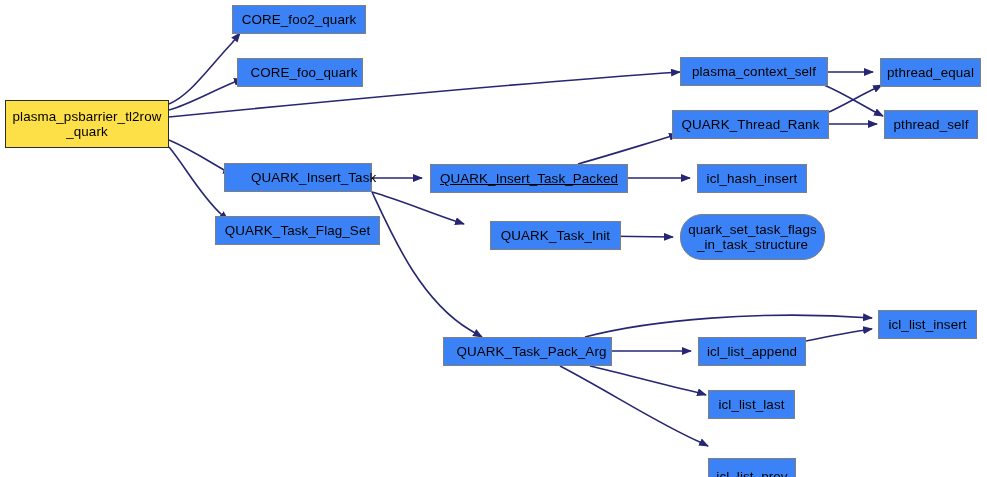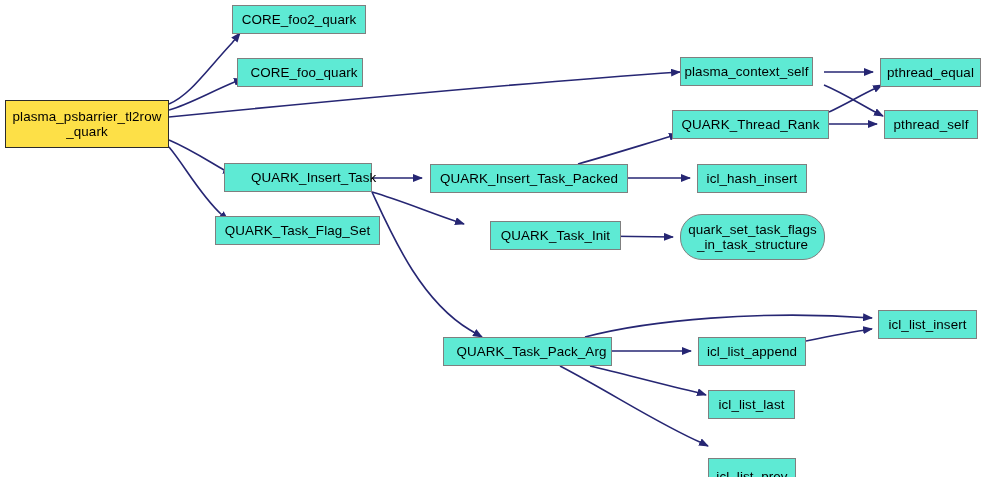--- a/index.html
+++ b/index.html
@@ -20,21 +20,21 @@
     left: 0;
     top: 0;
     width: 987px;
     height: 477px;
     pointer-events: none;
   }
   .node {
     position: absolute;
     box-sizing: border-box;
     border: 1px solid #7f7f7f;
-    background: #5eead4;
+    background: #3b82f6;
     color: #000000;
     font-size: 13.4px;
     line-height: 15px;
     display: flex;
     align-items: center;
     justify-content: center;
     text-align: center;
     white-space: pre-line;
     letter-spacing: 0.1px;
   }
@@ -84,23 +84,23 @@
       </g>
   </svg>
 
   <div id="node-group">
       <div class="node root" style="left: 5px; top: 100px; width: 164px; height: 48px;"><span class="lbl">plasma_psbarrier_tl2row
 _quark</span></div>
       <div class="node" style="left: 232px; top: 5px; width: 134px; height: 29px;"><span class="lbl">CORE_foo2_quark</span></div>
       <div class="node" style="left: 237px; top: 58px; width: 126px; height: 29px; padding-left: 8px;"><span class="lbl">CORE_foo_quark</span></div>
       <div class="node" style="left: 224px; top: 163px; width: 148px; height: 29px; padding-left: 23px;"><span class="lbl">QUARK_Insert_Task</span></div>
       <div class="node" style="left: 215px; top: 216px; width: 165px; height: 29px;"><span class="lbl">QUARK_Task_Flag_Set</span></div>
-      <div class="node" style="left: 430px; top: 164px; width: 198px; height: 29px;"><span class="lbl">QUARK_Insert_Task_Packed</span></div>
+      <div class="node" style="left: 430px; top: 164px; width: 198px; height: 29px; text-decoration: underline;"><span class="lbl">QUARK_Insert_Task_Packed</span></div>
       <div class="node" style="left: 490px; top: 221px; width: 131px; height: 29px;"><span class="lbl">QUARK_Task_Init</span></div>
-      <div class="node" style="left: 680px; top: 57px; width: 133px; height: 29px;"><span class="lbl">plasma_context_self</span></div>
+      <div class="node" style="left: 680px; top: 57px; width: 148px; height: 29px;"><span class="lbl">plasma_context_self</span></div>
       <div class="node" style="left: 672px; top: 110px; width: 157px; height: 29px;"><span class="lbl">QUARK_Thread_Rank</span></div>
       <div class="node" style="left: 697px; top: 164px; width: 110px; height: 29px;"><span class="lbl">icl_hash_insert</span></div>
       <div class="node" style="left: 680px; top: 214px; width: 145px; height: 46px; border-radius: 22px;"><span class="lbl">quark_set_task_flags
 _in_task_structure</span></div>
       <div class="node" style="left: 880px; top: 58px; width: 101px; height: 29px;"><span class="lbl">pthread_equal</span></div>
       <div class="node" style="left: 884px; top: 110px; width: 94px; height: 29px;"><span class="lbl">pthread_self</span></div>
       <div class="node" style="left: 443px; top: 337px; width: 169px; height: 29px; padding-left: 8px;"><span class="lbl">QUARK_Task_Pack_Arg</span></div>
       <div class="node" style="left: 878px; top: 310px; width: 99px; height: 29px;"><span class="lbl">icl_list_insert</span></div>
       <div class="node" style="left: 698px; top: 337px; width: 108px; height: 29px;"><span class="lbl">icl_list_append</span></div>
       <div class="node" style="left: 708px; top: 390px; width: 87px; height: 29px;"><span class="lbl">icl_list_last</span></div>

